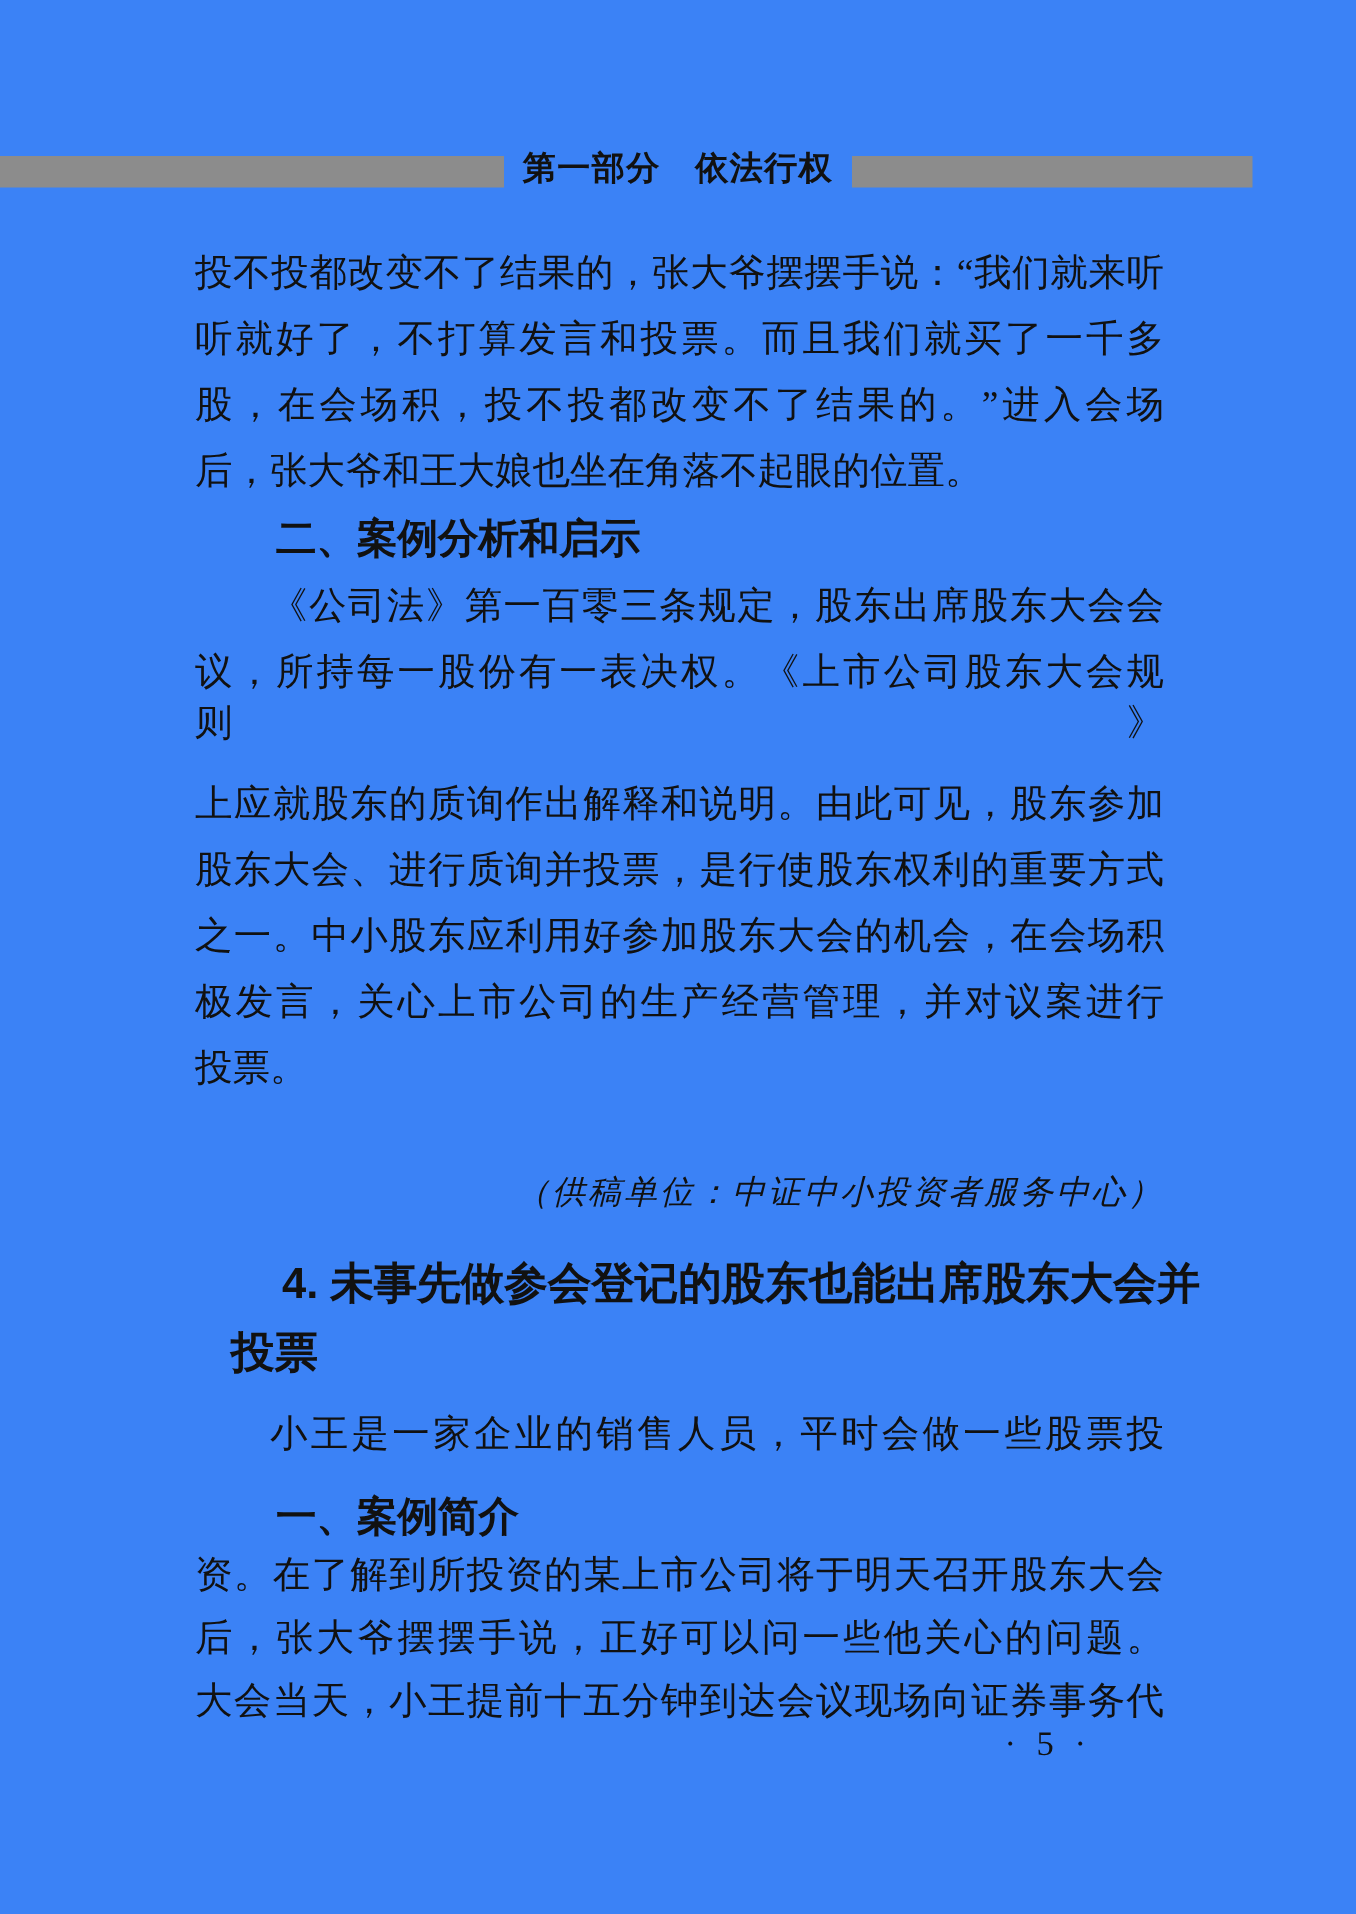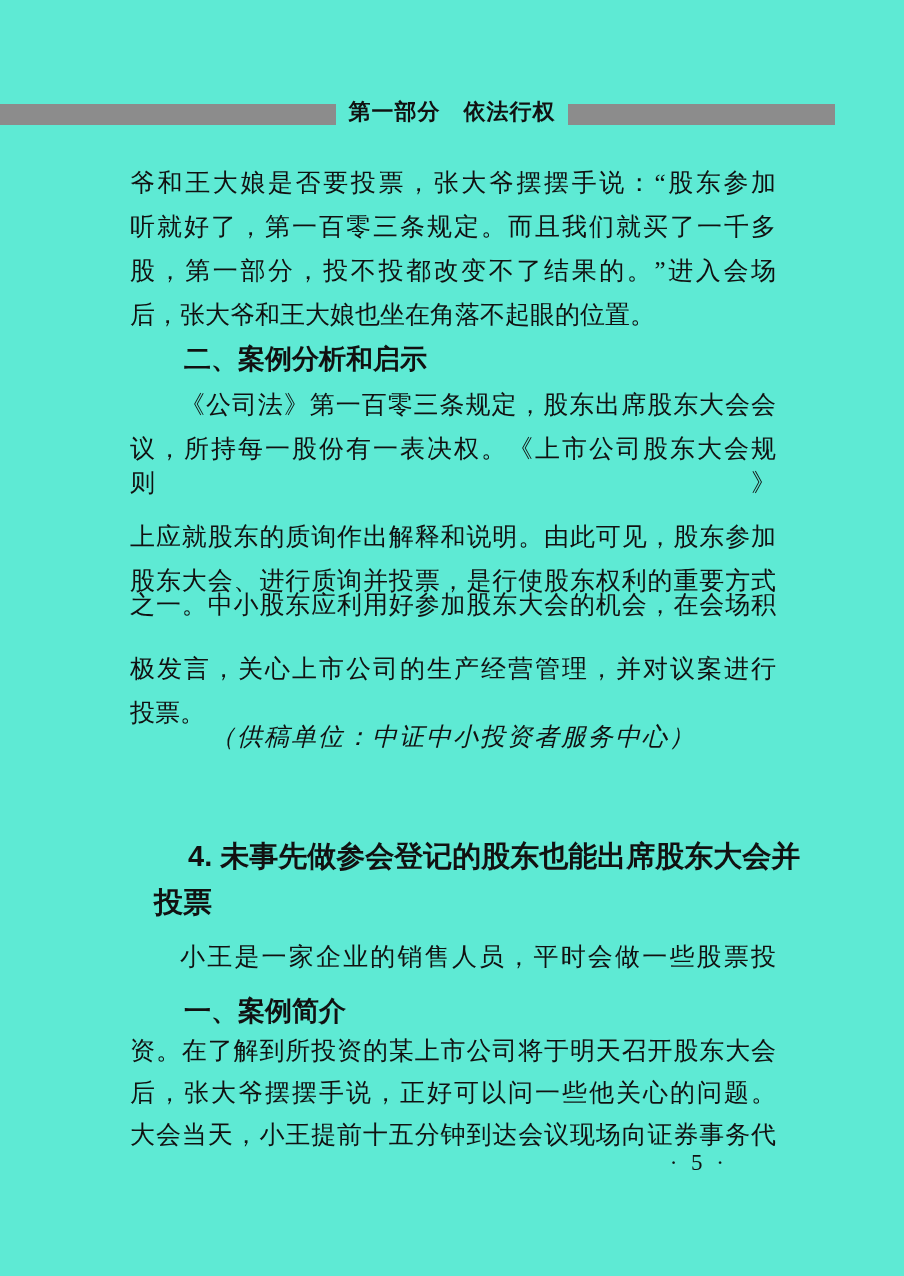--- a/index.html
+++ b/index.html
@@ -1,19 +1,19 @@
 <!DOCTYPE html>
 <html><head>
 <meta charset="utf-8">
 <style>
   html,body { margin:0; padding:0; background:#e8e8e8; }
   .page {
     position:relative;
     width:904px; height:1276px;
-    background:#5eead4;
+    background:#3b82f6;
     margin:0 auto;
     font-family:"Liberation Serif", serif;
     color:#111111;
     overflow:hidden;
   }
   
   .hdr-bar { position:absolute; top:104px; height:21px; background:#8c8c8c; }
   .hdr-bar.left  { left:0;    width:336px; }
   .hdr-bar.right { left:568px; width:267px; }
   .hdr-title {
@@ -38,52 +38,52 @@
     white-space:nowrap;
   }
   .chap-h {
     position:absolute;
     font-family:"Liberation Sans", sans-serif;
     font-weight:bold; font-size:29px; line-height:36px;
     white-space:nowrap;
   }
   
   .attr {
-    position:absolute; left:130px; width:646px; top:720px;
-    text-align:center; font-size:25px; font-style:italic;
+    position:absolute; left:130px; width:646px; top:780px;
+    text-align:right; font-size:22px; font-style:italic;
     letter-spacing:2px; white-space:nowrap;
   }
   
   .pagenum {
     position:absolute; left:130px; width:646px; top:1150px;
     text-align:right; padding-right:48px; box-sizing:border-box;
     font-size:23px; letter-spacing:4px;
   }
 </style>
 </head>
 <body>
 
 <div class="page">
 
   <div class="hdr-bar left"></div>
   <div class="hdr-title">第一部分　依法行权</div>
   <div class="hdr-bar right"></div>
 
-  <div class="bl just" style="top:166px">爷和王大娘是否要投票，张大爷摆摆手说：“股东参加</div>
-  <div class="bl just" style="top:210px">听就好了，第一百零三条规定。而且我们就买了一千多</div>
-  <div class="bl just" style="top:254px">股，第一部分，投不投都改变不了结果的。”进入会场</div>
+  <div class="bl just" style="top:166px">投不投都改变不了结果的，张大爷摆摆手说：“我们就来听</div>
+  <div class="bl just" style="top:210px">听就好了，不打算发言和投票。而且我们就买了一千多</div>
+  <div class="bl just" style="top:254px">股，在会场积，投不投都改变不了结果的。”进入会场</div>
   <div class="bl" style="top:298px">后，张大爷和王大娘也坐在角落不起眼的位置。</div>
 
   <div class="sec-h" style="top:342px">二、案例分析和启示</div>
 
   <div class="bl just ind" style="top:388px">《公司法》第一百零三条规定，股东出席股东大会会</div>
   <div class="bl just" style="top:432px">议，所持每一股份有一表决权。《上市公司股东大会规则》</div>
   <div class="bl just" style="top:520px">上应就股东的质询作出解释和说明。由此可见，股东参加</div>
   <div class="bl just" style="top:564px">股东大会、进行质询并投票，是行使股东权利的重要方式</div>
-  <div class="bl just" style="top:588px">之一。中小股东应利用好参加股东大会的机会，在会场积</div>
+  <div class="bl just" style="top:608px">之一。中小股东应利用好参加股东大会的机会，在会场积</div>
   <div class="bl just" style="top:652px">极发言，关心上市公司的生产经营管理，并对议案进行</div>
   <div class="bl" style="top:696px">投票。</div>
 
   <div class="attr">（供稿单位：中证中小投资者服务中心）</div>
 
   <div class="chap-h" style="top:838px; left:188px;">4. 未事先做参会登记的股东也能出席股东大会并</div>
   <div class="chap-h" style="top:884px; left:130px;margin-left:24px;">投票</div>
 
   <div class="sec-h" style="top:994px">一、案例简介</div>
 

